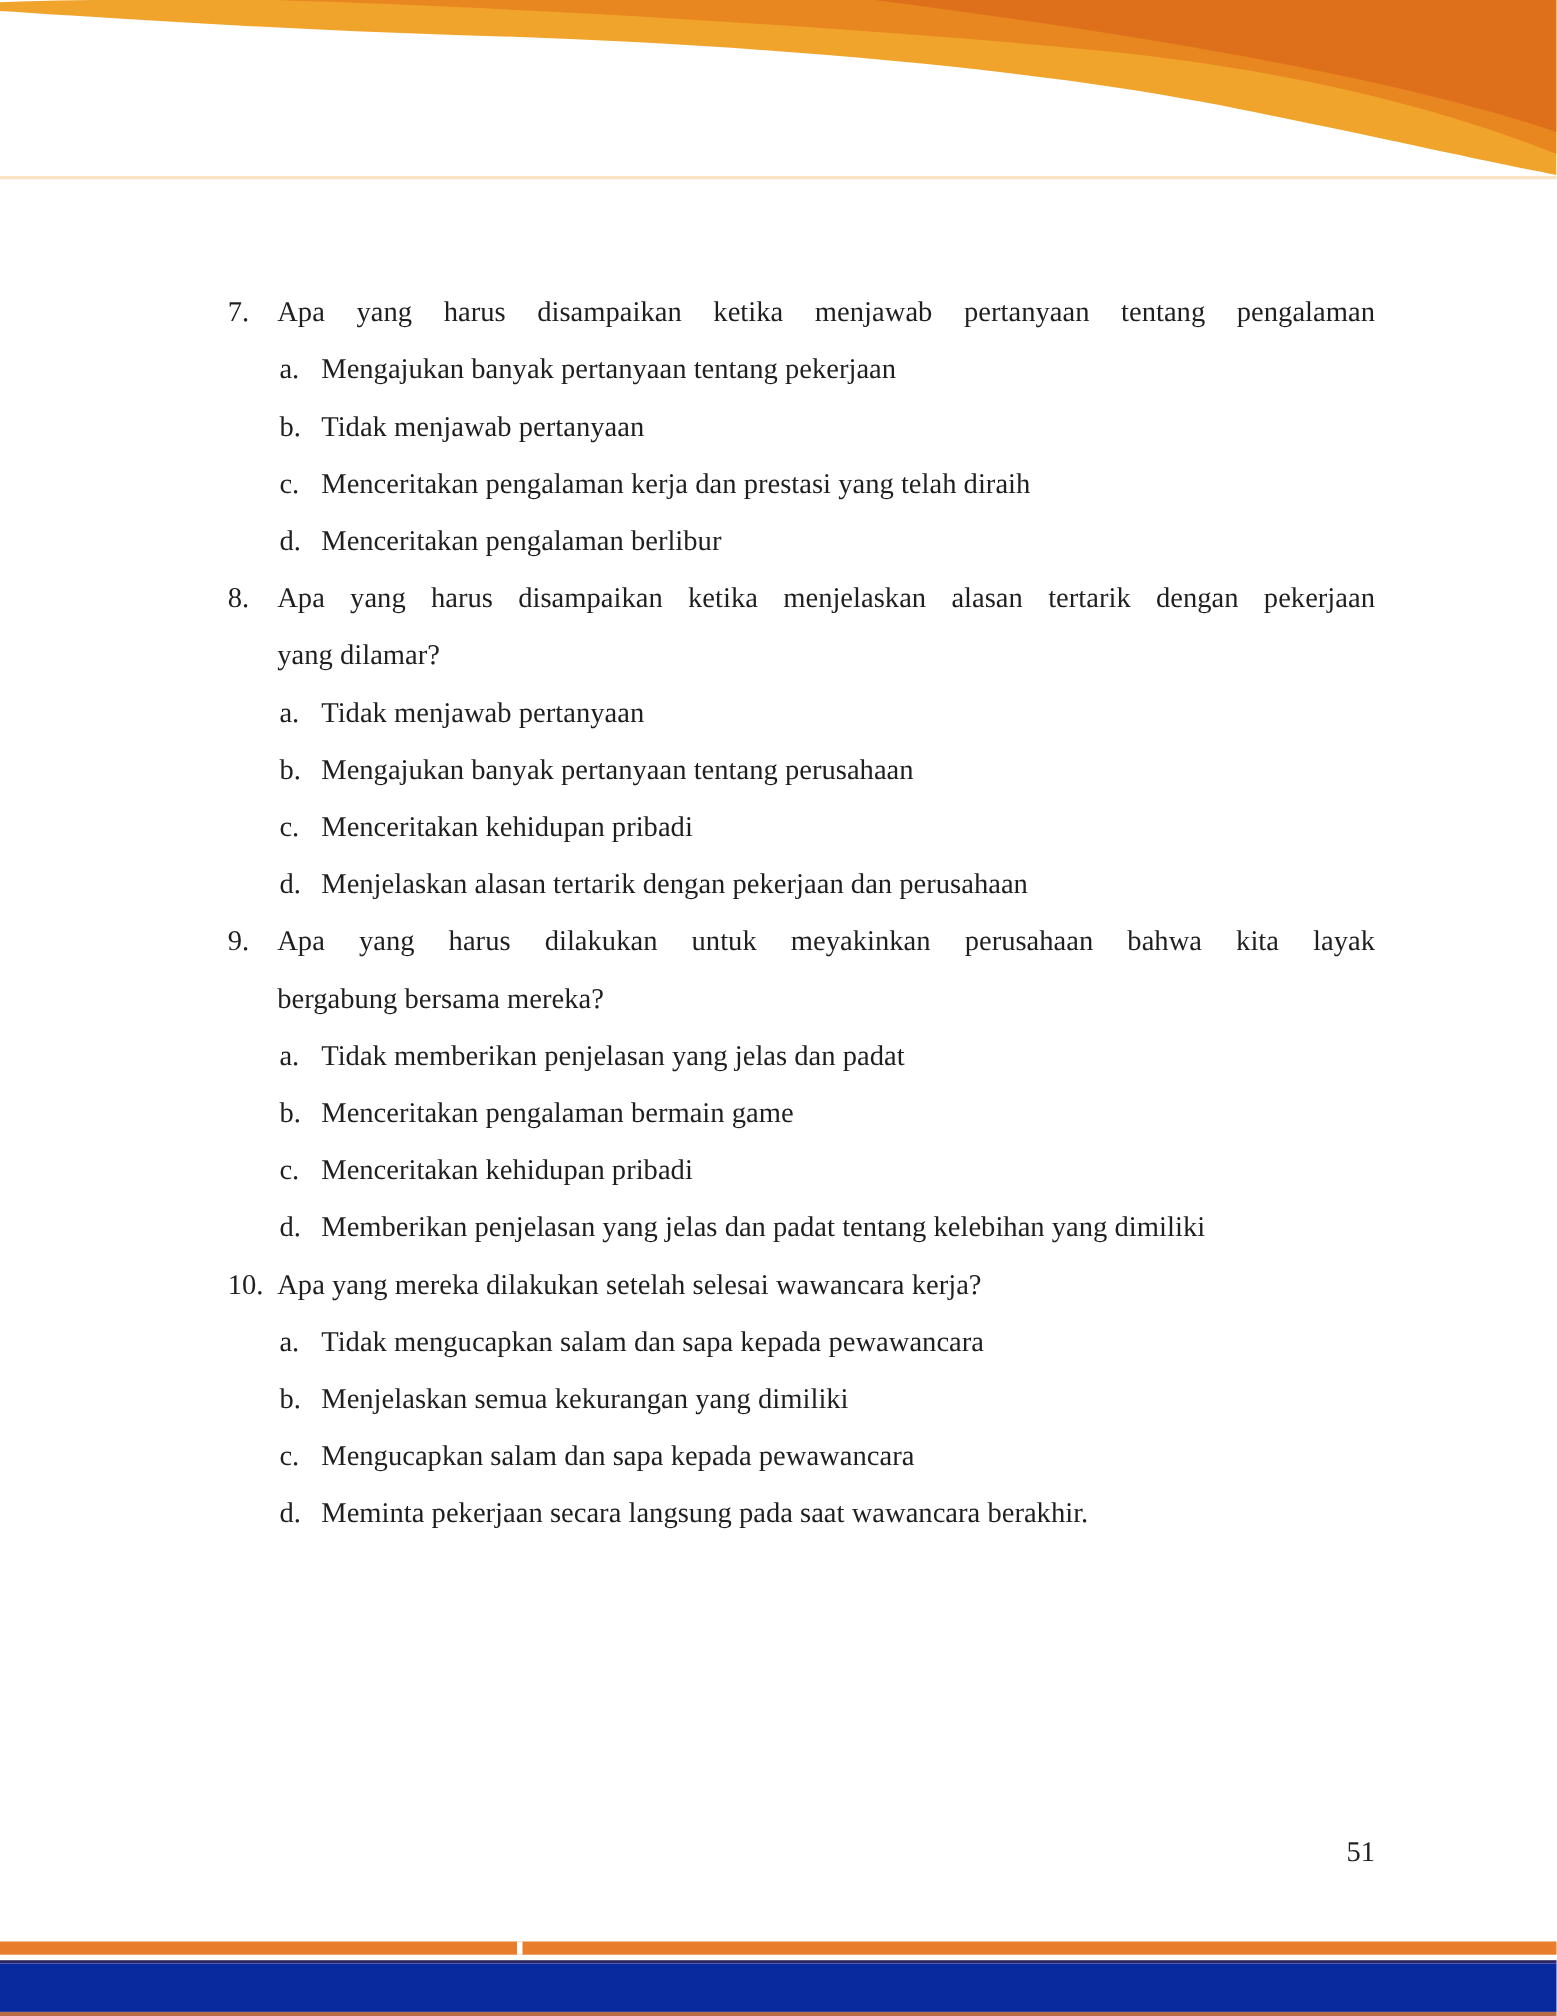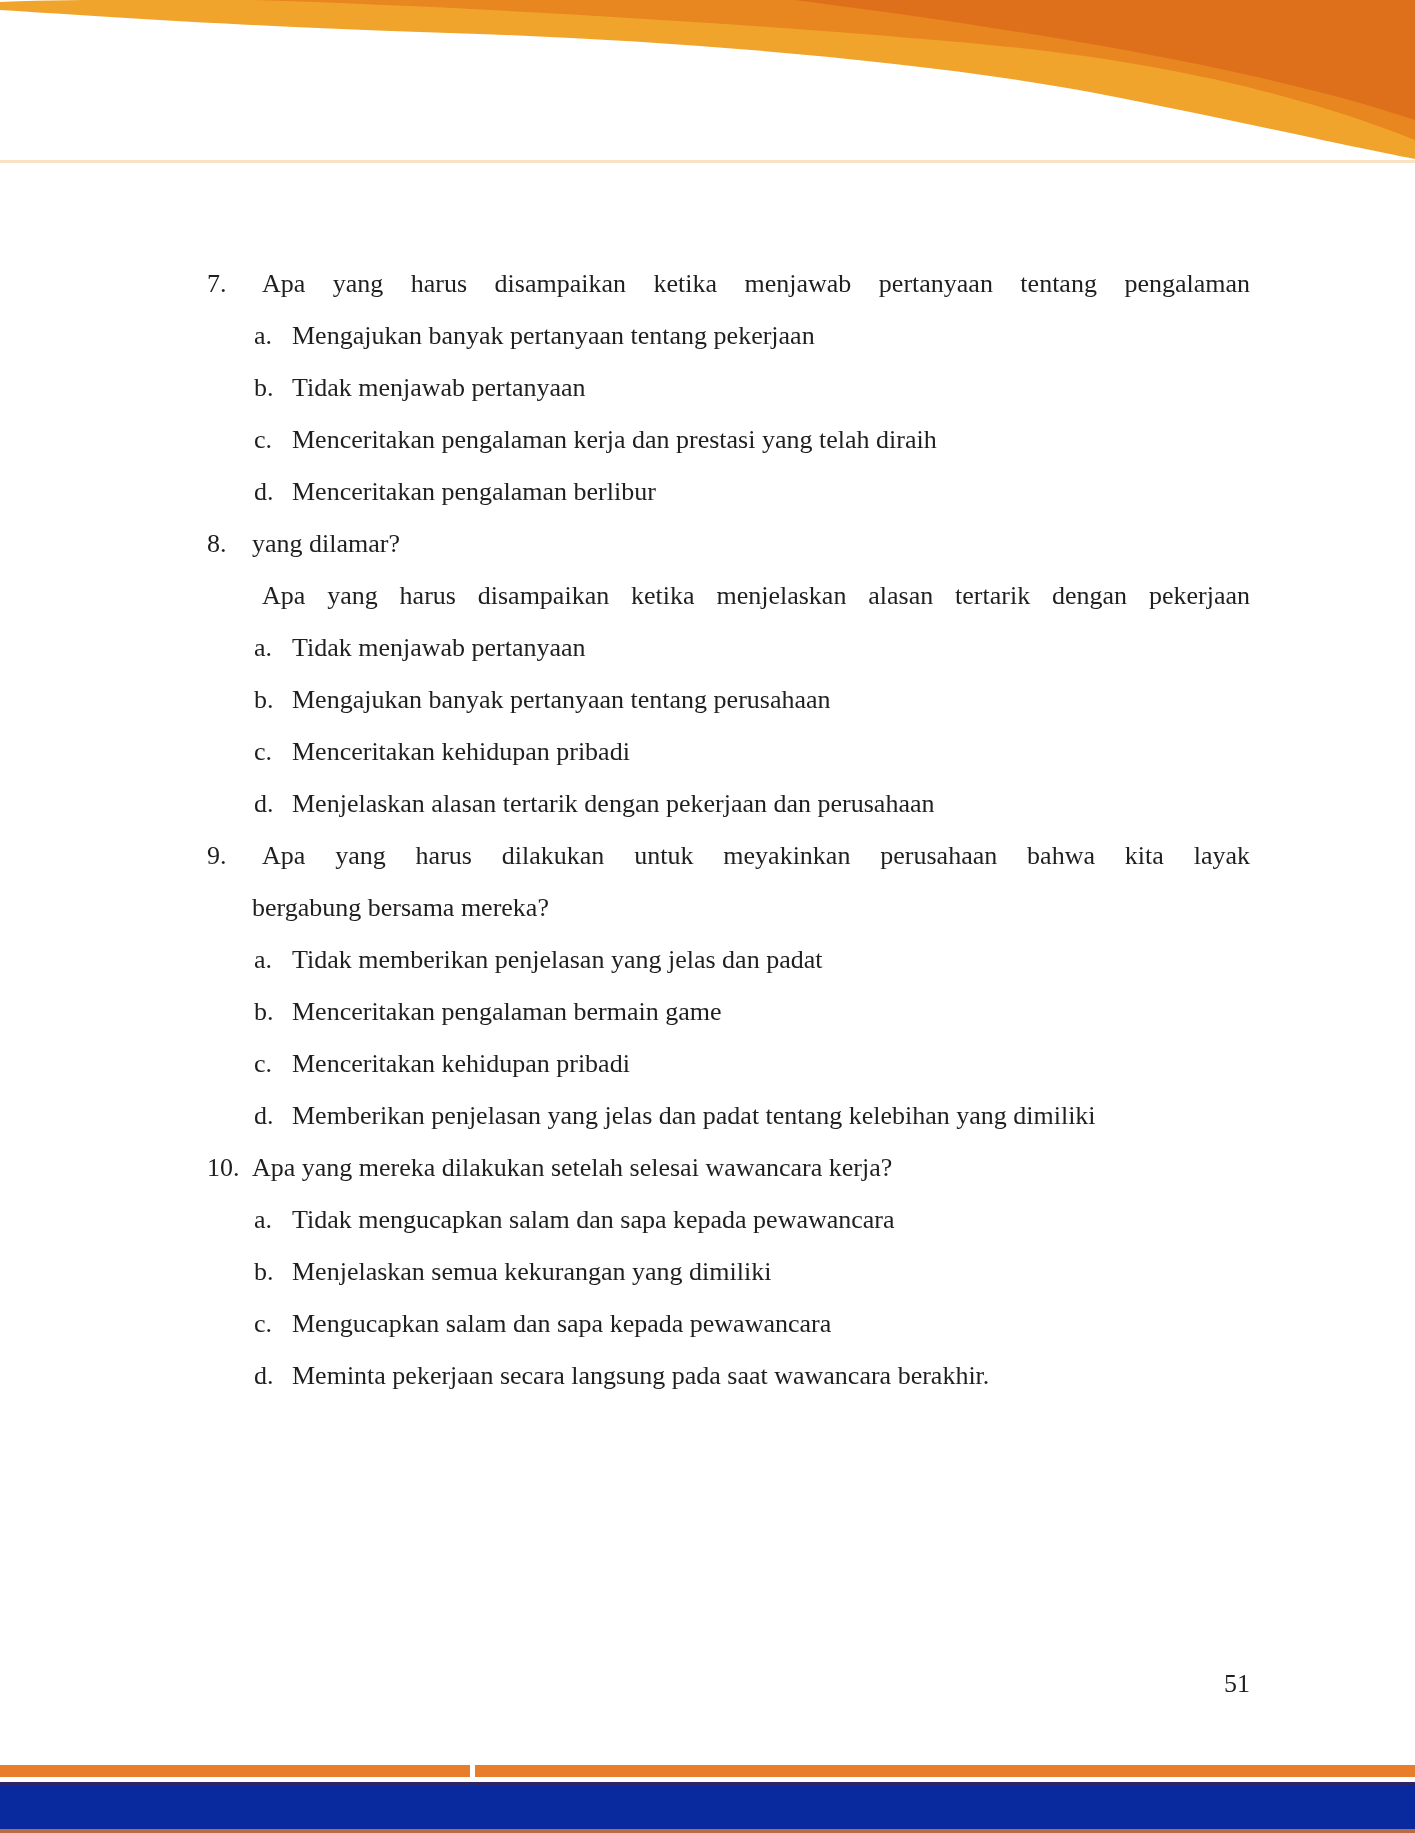--- a/index.html
+++ b/index.html
@@ -25,21 +25,20 @@
     line-height: 52px;
   }
   .question { }
   .q-row { display: flex; }
   .q-num { flex: 0 0 45px; }
   .q-lines { flex: 1 1 auto; min-width: 0; }
   .q-text-line { }
   .q-text-line.justified {
     text-align: justify;
     text-align-last: justify;
-    margin-left: 10px;
   }
   .option { display: flex; padding-left: 47px; }
   .o-letter { flex: 0 0 38px; }
   .o-text { flex: 1 1 auto; }
 
   
   .page-number {
     position: absolute;
     top: 1658px; right: 165px;
     font-size: 26px; line-height: 52px; text-align: right;
@@ -96,22 +95,22 @@
   <div class="option">
     <span class="o-letter">d.</span>
     <div class="o-text">Menceritakan pengalaman berlibur</div>
   </div>
 </div>
 
   <div class="question">
     <div class="q-row">
       <span class="q-num">8.</span>
       <div class="q-lines">
+          <div class="q-text-line justified">Apa yang harus disampaikan ketika menjelaskan alasan tertarik dengan pekerjaan</div>
           <div class="q-text-line">yang dilamar?</div>
-          <div class="q-text-line justified">Apa yang harus disampaikan ketika menjelaskan alasan tertarik dengan pekerjaan</div>
         </div>
     </div>
 
   <div class="option">
     <span class="o-letter">a.</span>
     <div class="o-text">Tidak menjawab pertanyaan</div>
   </div>
 
   <div class="option">
     <span class="o-letter">b.</span>

